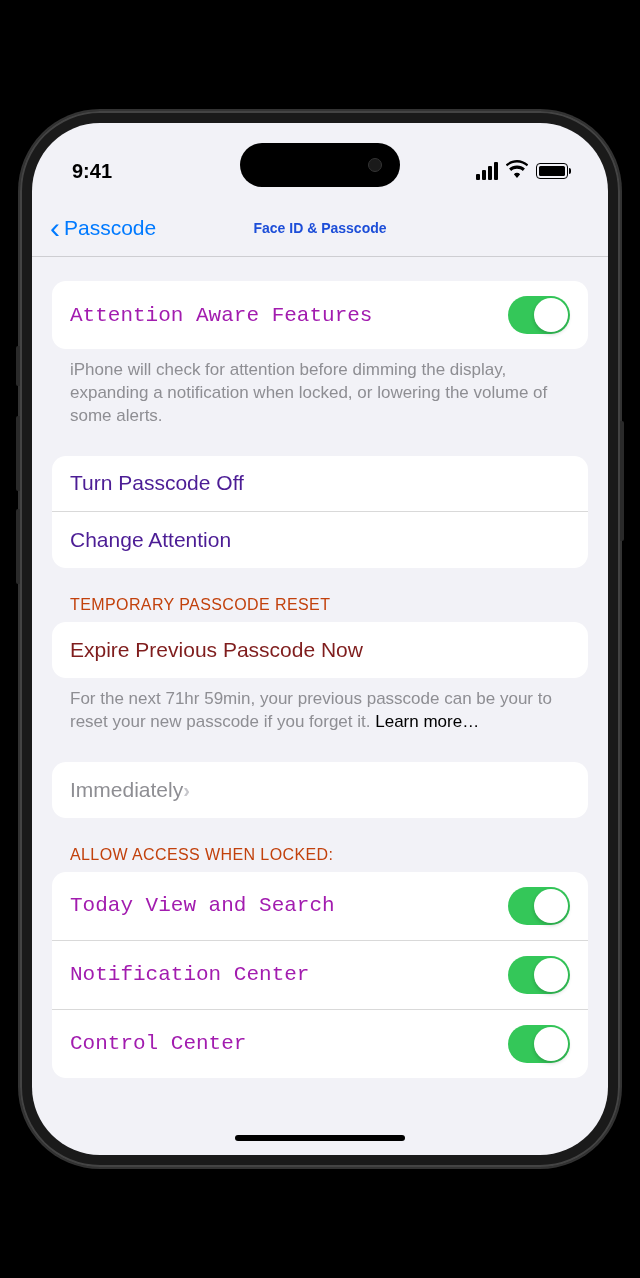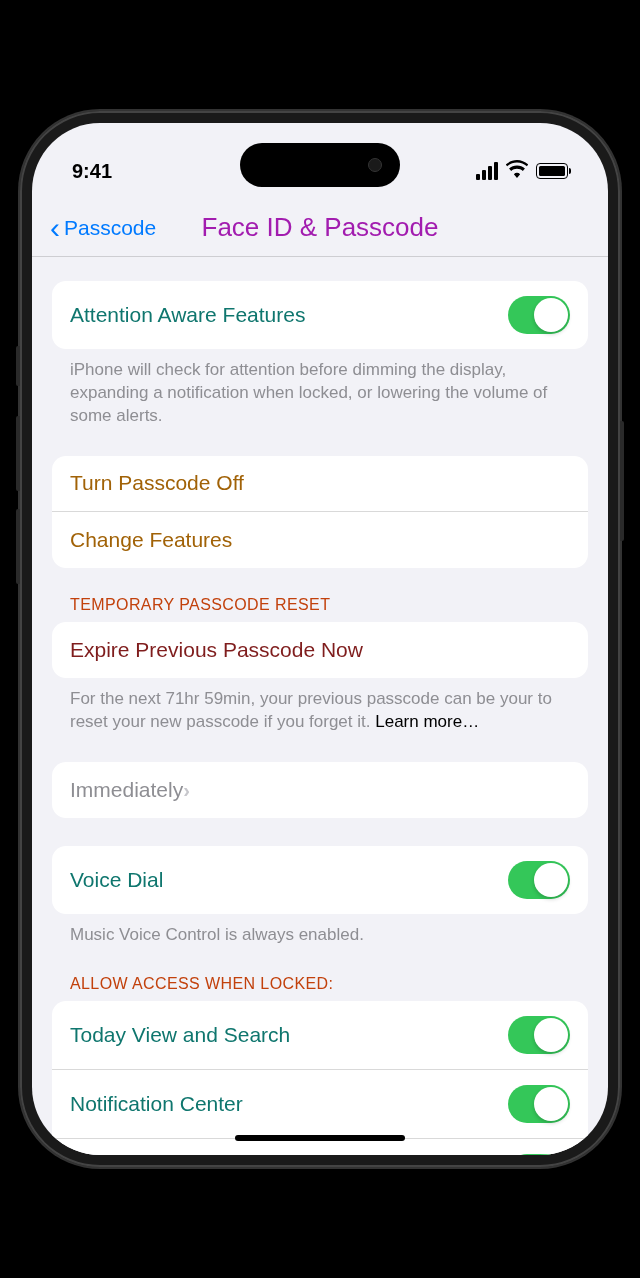--- a/index.html
+++ b/index.html
@@ -128,23 +128,23 @@
     }
     .chevron-back {
       font-size: 30px;
       font-weight: 500;
       line-height: 1;
     }
     .nav-title {
       position: absolute;
       left: 50%;
       transform: translateX(-50%);
-      font-size: 26px;
-      font-weight: 400;
-      color: #a21caf;
+      font-size: 14px;
+      font-weight: 700;
+      color: #1d4ed8;
     }
     .content {
       height: calc(100% - 134px);
       overflow-y: hidden;
       padding: 0 20px;
     }
     .group {
       margin-top: 28px;
     }
     .group.first {
@@ -158,22 +158,22 @@
     .cell {
       padding: 15px 18px;
       display: flex;
       align-items: center;
       justify-content: space-between;
       font-size: 21px;
       min-height: 56px;
       border-bottom: 0.5px solid rgba(0,0,0,0.15);
     }
     .cell:last-child { border-bottom: none; }
-    .cell-label { color: #0f766e; }
-    .cell-link { color: #a16207; }
+    .cell-label { color: #a21caf; font-family: Liberation Mono, monospace; }
+    .cell-link { color: #4c1d95; }
     .cell-danger { color: #7f1d1d; }
     .cell-value {
       color: #8e8e93;
       display: flex;
       align-items: flex-end;
     }
     .chevron-right {
       color: #c7c7cc;
       font-size: 20px;
       font-weight: 600;
@@ -304,21 +304,21 @@
         </div>
         <div class="footer-text">iPhone will check for attention before dimming the display, expanding a notification when locked, or lowering the volume of some alerts.</div>
       </div>
 
       <div class="group">
         <div class="cell-group">
           <div class="cell">
             <span class="cell-link">Turn Passcode Off</span>
           </div>
           <div class="cell">
-            <span class="cell-link">Change Features</span>
+            <span class="cell-link">Change Attention</span>
           </div>
         </div>
       </div>
 
       <div class="group">
         <div class="header-text">TEMPORARY PASSCODE RESET</div>
         <div class="cell-group">
           <div class="cell">
             <span class="cell-danger">Expire Previous Passcode Now</span>
           </div>
@@ -333,31 +333,20 @@
         <div class="cell-group">
           <div class="cell">
             <span class="cell-value">
               <span>Immediately</span>
               <span class="chevron-right">›</span>
             </span>
           </div>
         </div>
       </div>
 
-      <div class="group">
-        <div class="cell-group">
-          <div class="cell">
-            <span class="cell-label">Voice Dial</span>
-            <div class="toggle">
-                <div class="toggle-knob"></div>
-              </div>
-          </div>
-        </div>
-        <div class="footer-text">Music Voice Control is always enabled.</div>
-      </div>
 
       <div class="group">
         <div class="header-text">ALLOW ACCESS WHEN LOCKED:</div>
         <div class="cell-group">
           <div class="cell">
             <span class="cell-label">Today View and Search</span>
             <div class="toggle">
                 <div class="toggle-knob"></div>
               </div>
           </div>

